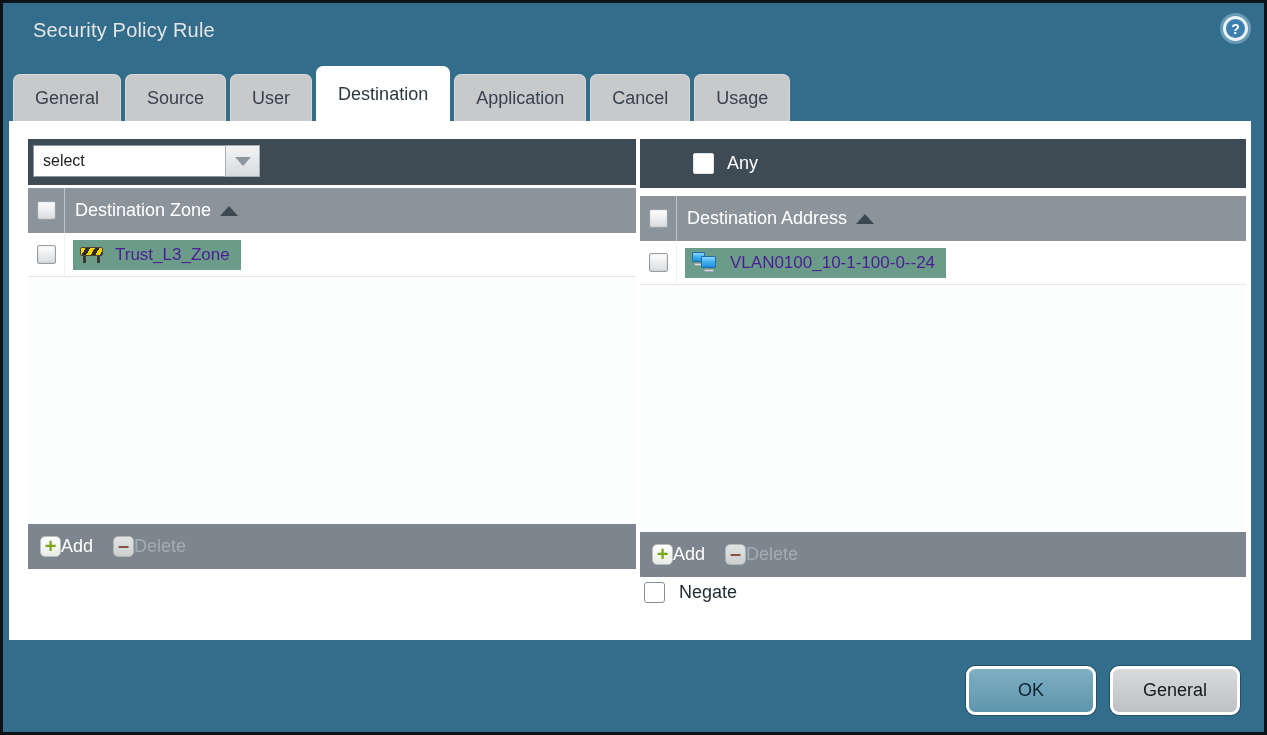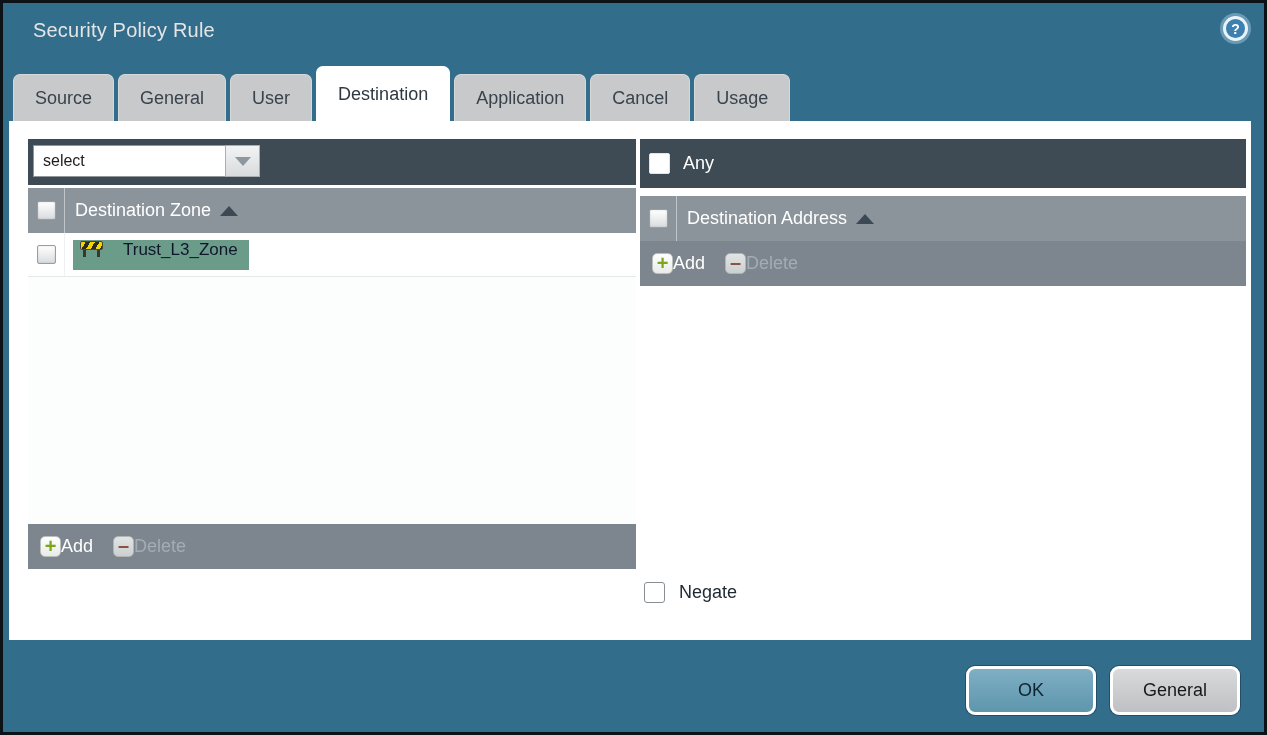--- a/index.html
+++ b/index.html
@@ -54,21 +54,21 @@
   .content {
     position:absolute; left:6px; top:118px;
     width:1242px; height:519px;
     background:#fff; z-index:1;
   }
   .panel { position:absolute; top:18px; }
   .panel.left  { left:19px;  width:608px; }
   .panel.right { left:631px; width:606px; }
 
   .panel-topbar {
-    position:relative; height:46px; background:#3e4b54; margin-bottom:3px;
+    position:relative; height:46px; background:#3e4b54; margin-bottom:3px;padding-left:44px;
   }
   .panel.right .panel-topbar { height:49px; margin-bottom:8px; }
 
   
   .select-wrap { position:absolute; left:5px; top:6px; display:flex; }
   .select-input {
     width:192px; height:32px;
     border:1px solid #8f979d; border-right:none;
     font-size:16px; color:#1d1d1d; padding:0 9px;
     font-family:"Liberation Sans", sans-serif;
@@ -122,22 +122,22 @@
   }
   
   .panel-list { height:291px; background:#fcfdfd; overflow:hidden; }
   .row {
     height:44px; display:flex; align-items:stretch;
     background:#fff; border-bottom:1px solid #e4e8ea; cursor:pointer;
   }
   .row .cb-cell { border-right:1px solid #eef1f2; }
   .row-body { display:flex; align-items:center; padding-left:8px; }
   .pill {
-    display:inline-flex; align-items:flex-start; gap:20px;
-    background:#6b9c89; color:#0f172a;
+    display:inline-flex; align-items:center; gap:12px;
+    background:#6b9c89; color:#4c1d95;
     height:30px; padding:0 11px 0 7px; font-size:17px;
     white-space:nowrap;
   }
   
   .zone-icon { position:relative; width:23px; height:17px; flex:0 0 23px; }
   .zone-icon .bar {
     position:absolute; left:0; top:1px; width:23px; height:9px;
     background:repeating-linear-gradient(120deg,#f5d400 0 4px,#2b2b24 4px 8px);
     border:1px solid #4a4536; border-radius:2px;
   }
@@ -208,22 +208,22 @@
 </style>
 </head>
 <body>
 
 <div class="dialog">
 
   <div class="title">Security Policy Rule</div>
   <div class="help-icon"></div>
 
   <div class="tabbar">
+    <div class="tab">General</div>
     <div class="tab">Source</div>
-    <div class="tab">General</div>
     <div class="tab">User</div>
     <div class="tab active">Destination</div>
     <div class="tab">Application</div>
     <div class="tab">Cancel</div>
     <div class="tab">Usage</div>
   </div>
 
   <div class="content">
 
     <div class="panel left">
@@ -282,20 +282,38 @@
       </div>
       <div class="panel-header">
         <div class="cb-cell">
           <div class="cb"></div>
         </div>
         <div class="header-label">
           <span>Destination Address</span>
           <span class="sort-asc"></span>
         </div>
       </div>
+      <div class="panel-list">
+        <div class="row">
+          <div class="cb-cell">
+            <div class="cb"></div>
+          </div>
+          <div class="row-body">
+            <span class="pill">
+              <span class="addr-icon">
+                <span class="monitor back"></span>
+                  <span class="stand back"></span>
+                <span class="monitor front"></span>
+                  <span class="stand front"></span>
+              </span>
+              <span>VLAN0100_10-1-100-0--24</span>
+            </span>
+          </div>
+        </div>
+      </div>
       <div class="panel-footer">
         <div class="bar-btn">
           <span class="icon-sq plus-icon"></span>
           <span class="lbl">Add</span>
         </div>
         <div class="bar-btn disabled">
           <span class="icon-sq minus-icon"></span>
           <span class="lbl">Delete</span>
         </div>
       </div>

